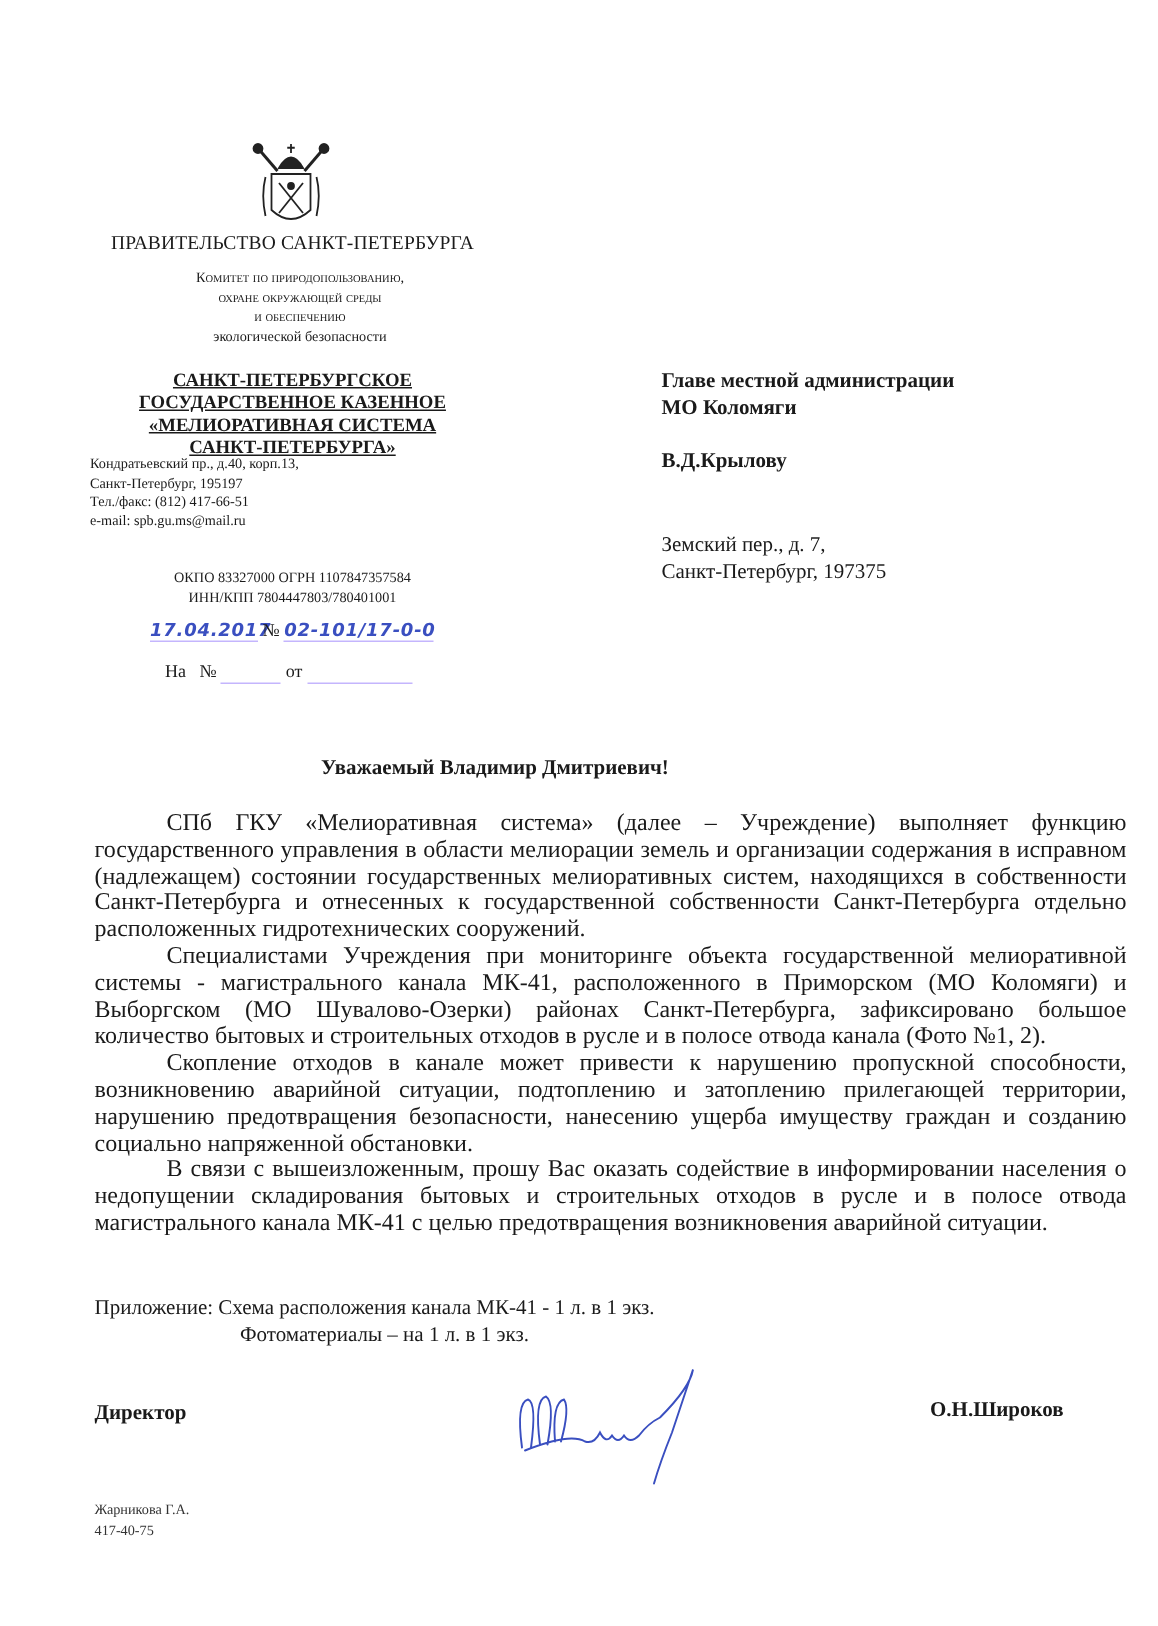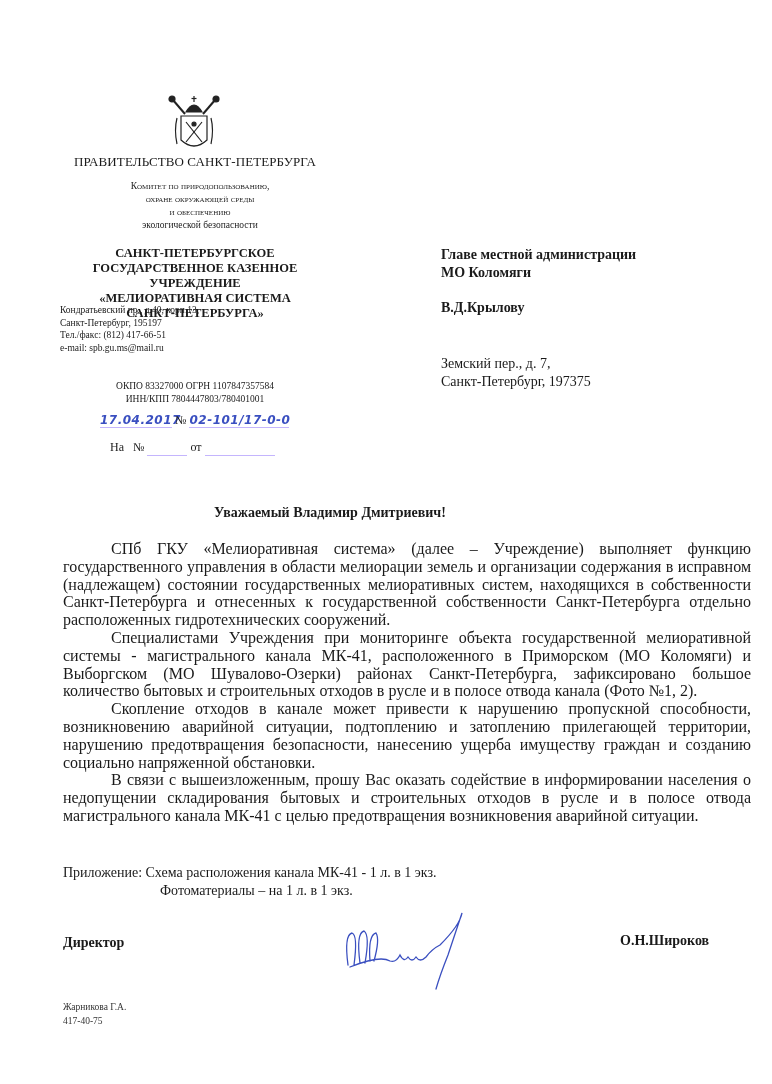--- a/index.html
+++ b/index.html
@@ -3,21 +3,21 @@
 <meta charset="utf-8">
 <style>
   html, body { margin: 0; padding: 0; background: #ffffff; }
   body { width: 772px; height: 1084px; position: relative; overflow: hidden;
          font-family: "Liberation Serif", "DejaVu Serif", serif; color: #1a1a1a; }
   .abs { position: absolute; }
   .emblem { left: 163px; top: 94px; width: 62px; height: 62px; }
   .gov-title { left: 60px; top: 154px; width: 270px; font-size: 13px; letter-spacing: 0.1px; text-align: center; white-space: nowrap; }
   .committee { left: 60px; top: 180px; width: 280px; font-size: 9.5px; line-height: 13px; text-align: center; }
   .committee .sc { font-variant: small-caps; }
-  .org { left: 60px; top: 246px; width: 270px; font-size: 12.5px; font-weight: bold; line-height: 15px; text-align: center; }
+  .org { left: 60px; top: 246px; width: 270px; font-size: 12.5px; font-weight: bold; line-height: 15px; text-align: center; text-decoration: underline; }
   .org-contacts { left: 60px; top: 304px; width: 270px; font-size: 9.5px; line-height: 12.5px; text-align: left; }
   .org-codes { left: 60px; top: 380px; width: 270px; font-size: 9.5px; line-height: 12.5px; text-align: center; }
   .reg-line { left: 100px; top: 413px; font-size: 12px; white-space: nowrap; }
   .hand { font-family: "DejaVu Sans", sans-serif; font-style: italic; color: #3a4fc0; font-size: 12px; letter-spacing: 0.5px; }
   .uline { display: inline-block; border-bottom: 1px solid #c4b5fd; font-weight: bold; }
   .ref-line { left: 110px; top: 440px; font-size: 12px; white-space: nowrap; }
   .recipient { left: 441px; top: 246px; width: 300px; font-size: 14px; font-weight: bold; line-height: 18px; }
   .recipient-name { left: 441px; top: 300px; font-size: 14px; font-weight: bold; }
   .recipient-addr { left: 441px; top: 355px; font-size: 14px; line-height: 18px; }
   .salutation { left: 0; top: 505px; width: 660px; text-align: center; font-size: 14px; font-weight: bold; }
@@ -63,21 +63,20 @@
 <div class="abs committee">
   <div class="sc">Комитет по природопользованию,</div>
   <div class="sc">охране окружающей среды</div>
   <div class="sc">и обеспечению</div>
   <div>экологической безопасности</div>
 </div>
 
 <div class="abs org">
   <div>САНКТ-ПЕТЕРБУРГСКОЕ</div>
   <div>ГОСУДАРСТВЕННОЕ КАЗЕННОЕ</div>
-  <div>УЧРЕЖДЕНИЕ</div>
   <div>«МЕЛИОРАТИВНАЯ СИСТЕМА</div>
   <div>САНКТ-ПЕТЕРБУРГА»</div>
 </div>
 
 <div class="abs org-contacts">
   <div>Кондратьевский пр., д.40, корп.13,</div>
   <div>Санкт-Петербург, 195197</div>
   <div>Тел./факс: (812) 417-66-51</div>
   <div>e-mail: spb.gu.ms@mail.ru</div>
 </div>

